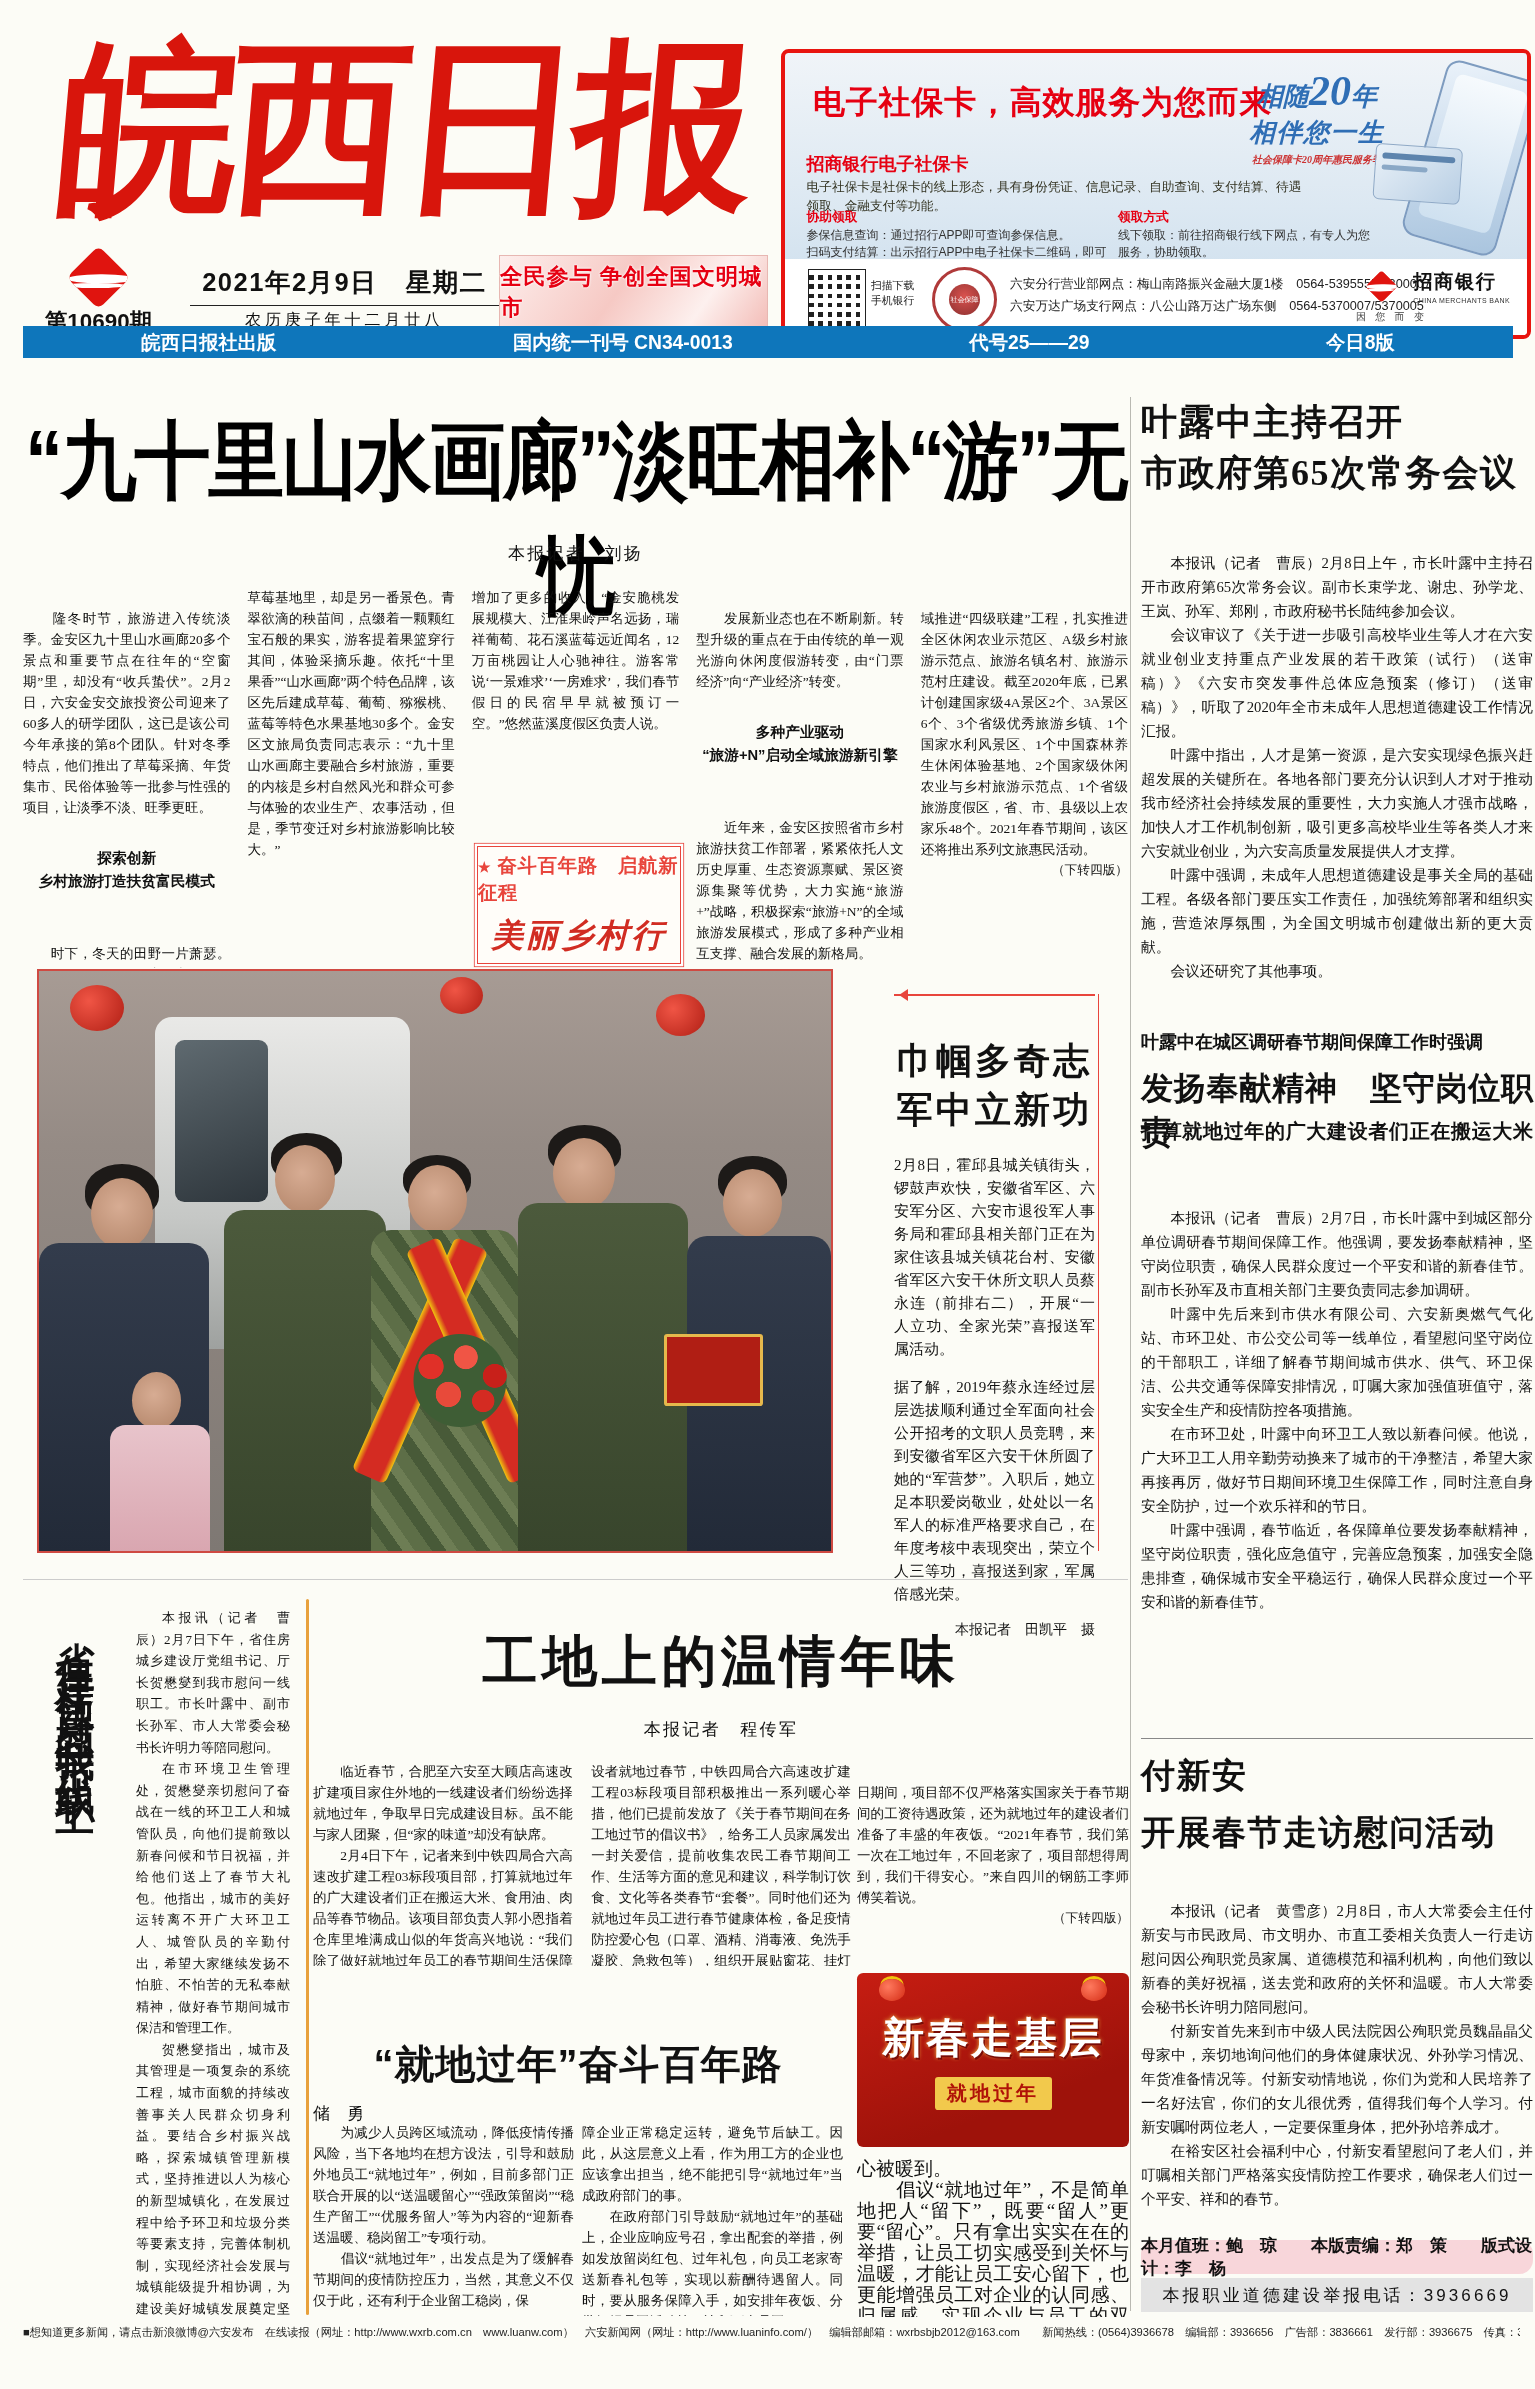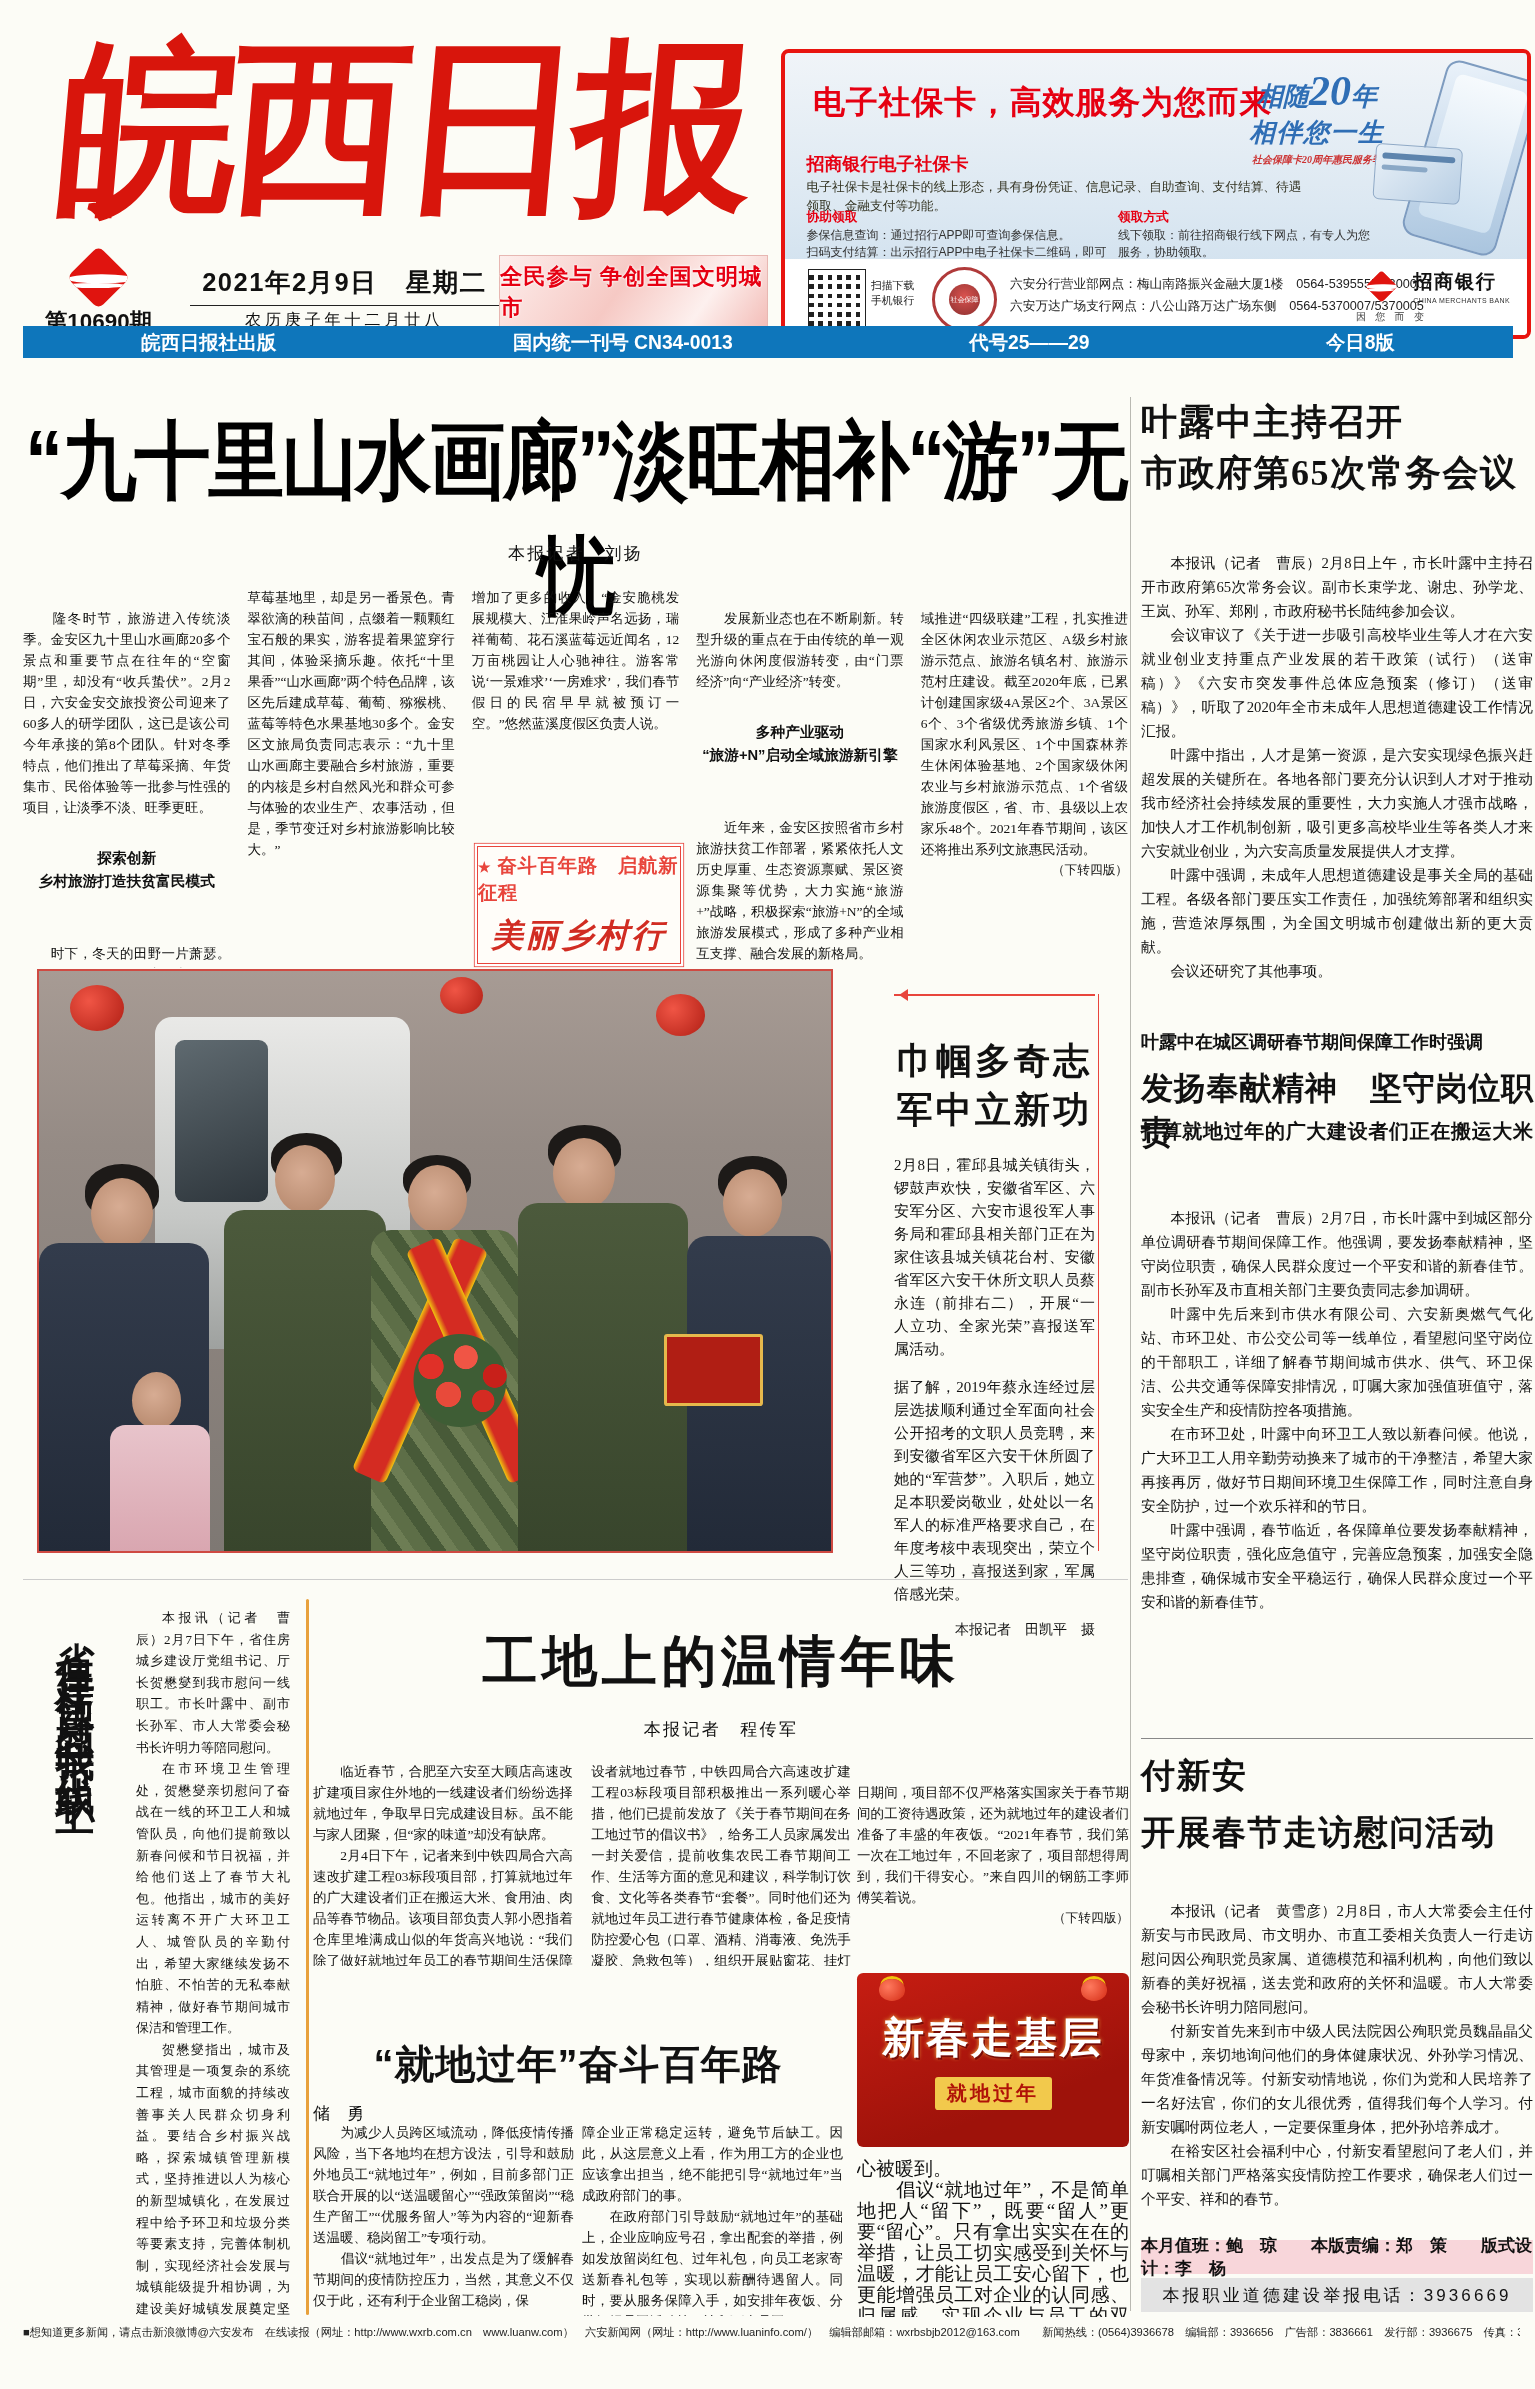--- a/index.html
+++ b/index.html
@@ -140,21 +140,21 @@
   .a2h1{top:1067px;font-size:32px;font-weight:900;text-align:justify;}
   .a2h1::after{content:"";display:inline-block;width:100%;}
   .a2h2{top:1118px;font-size:20px;font-weight:900;text-align:justify;}
   .a2h2::after{content:"";display:inline-block;width:100%;}
   .a2b{top:1206px;height:526px;overflow:hidden;font-size:14.7px;line-height:24px;}
   .rdiv{position:absolute;left:1141px;top:1738px;width:392px;height:0.8px;background:#888;}
   .a3t{top:1753px;font-size:34px;font-weight:900;line-height:46px;letter-spacing:1.5px;}
   .a3t .t2{margin-top:10.8px;}
   .a3b{top:1899px;height:336px;overflow:hidden;font-size:14.7px;line-height:24px;}
   .pinkbar{top:2240px;height:34px;background:#f8d6da;display:flex;align-items:center;justify-content:center;
-      font-size:17px;font-weight:bold;font-family:"Liberation Sans",sans-serif;}
+      font-size:17px;font-weight:bold;font-family:"Liberation Sans",sans-serif;border-radius:14px;}
   .graybar{top:2278px;height:34px;background:#e3e3e3;display:flex;align-items:center;justify-content:center;
       font-size:17px;letter-spacing:3.1px;font-family:"Liberation Sans",sans-serif;}
 
   
   .szjt-title{position:absolute;left:48px;top:1611px;height:710px;writing-mode:vertical-rl;
       font-size:39px;font-weight:900;letter-spacing:12.3px;font-family:"Liberation Serif",serif;}
   .szjt-body{position:absolute;left:136px;top:1607px;width:154px;height:708px;overflow:hidden;
       font-size:13px;line-height:21.6px;}
   .szjt-body p{margin:0;text-indent:2em;}
   .obrace{position:absolute;left:306px;top:1599px;width:3.1px;height:716px;background:#e8a13c;border-radius:3.1px;}

